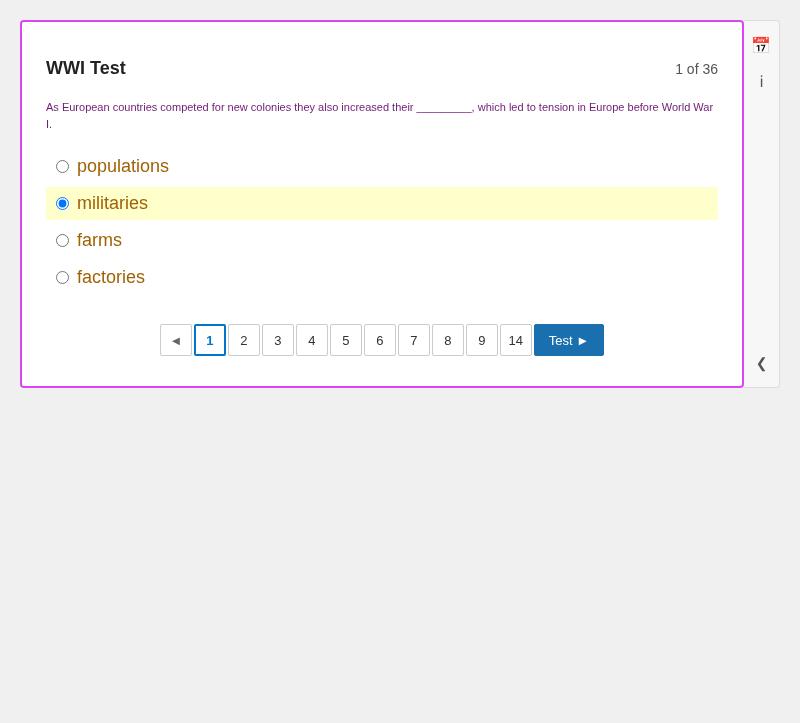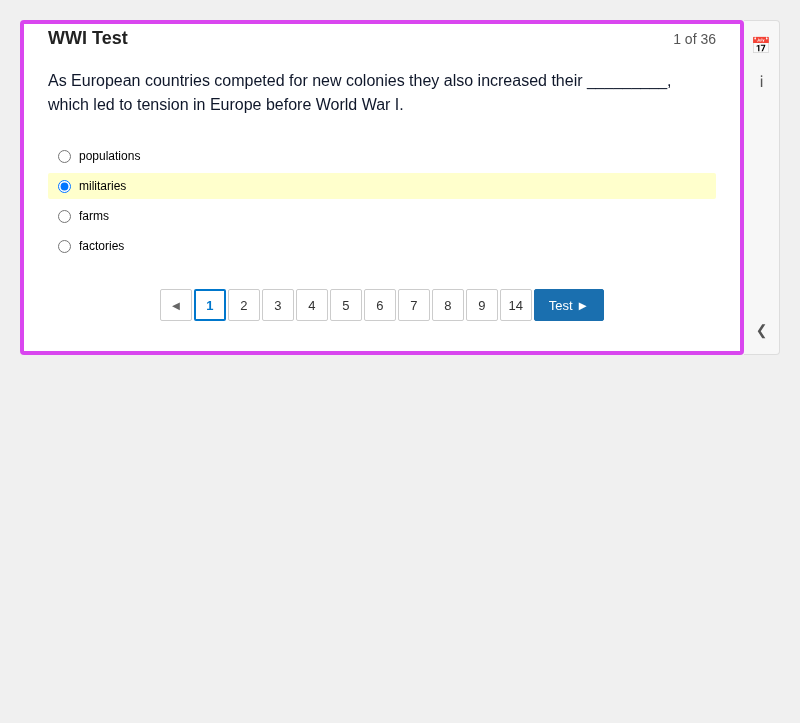--- a/index.html
+++ b/index.html
@@ -15,24 +15,24 @@
     }
 
     .page-wrapper {
       width: 800px;
       display: flex;
       gap: 0;
     }
 
     .main-card {
       background: #fff;
-      border: 4px solid #d946ef;
+      border: 2px solid #d946ef;
       border-radius: 4px;
       flex: 1;
-      padding: 4px 24px 30px 24px;
+      padding: 36px 24px 30px 24px;
       position: relative;
     }
 
     .card-header {
       display: flex;
       justify-content: space-between;
       align-items: center;
       margin-bottom: 20px;
     }
 
@@ -41,24 +41,24 @@
       font-weight: bold;
       color: #222;
     }
 
     .page-counter {
       font-size: 14px;
       color: #555;
     }
 
     .question-text {
-      font-size: 16px;
-      color: #0f172a;
+      font-size: 11px;
+      color: #701a75;
       line-height: 1.5;
-      margin-bottom: 26px;
+      margin-bottom: 18px;
     }
 
     .options-list {
       list-style: none;
       margin-bottom: 30px;
     }
 
     .option-item {
       display: flex;
       align-items: center;
@@ -71,22 +71,22 @@
     .option-item.selected {
       background-color: #ffffcc;
     }
 
     .option-item input[type="radio"] {
       margin-right: 8px;
       cursor: pointer;
     }
 
     .option-label {
-      font-size: 12px;
-      color: #000000;
+      font-size: 18px;
+      color: #a16207;
     }
 
     .pagination-row {
       display: flex;
       justify-content: center;
       align-items: center;
       gap: 2px;
       margin-top: 10px;
     }
 

